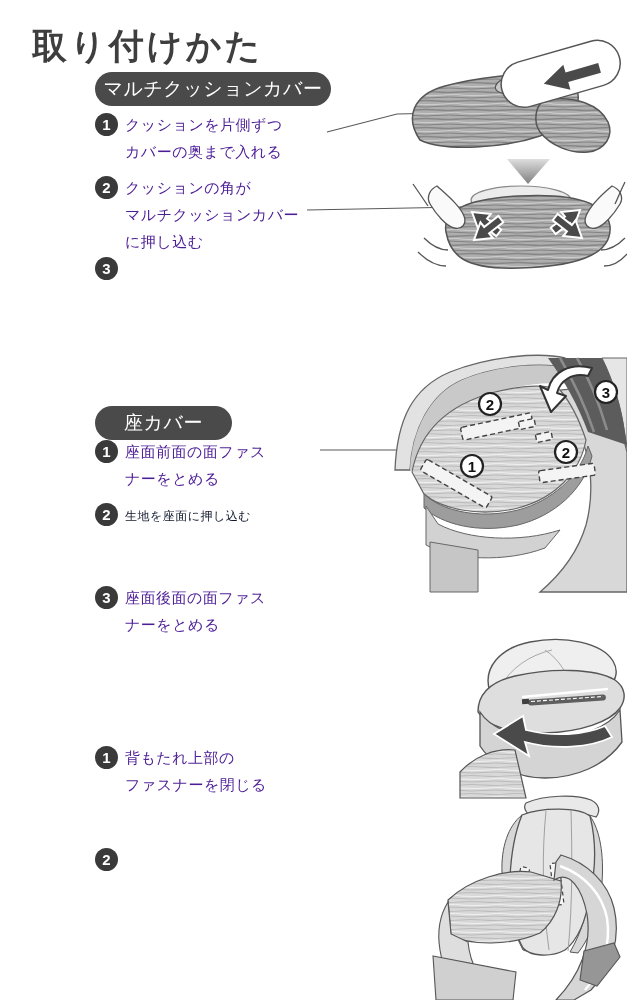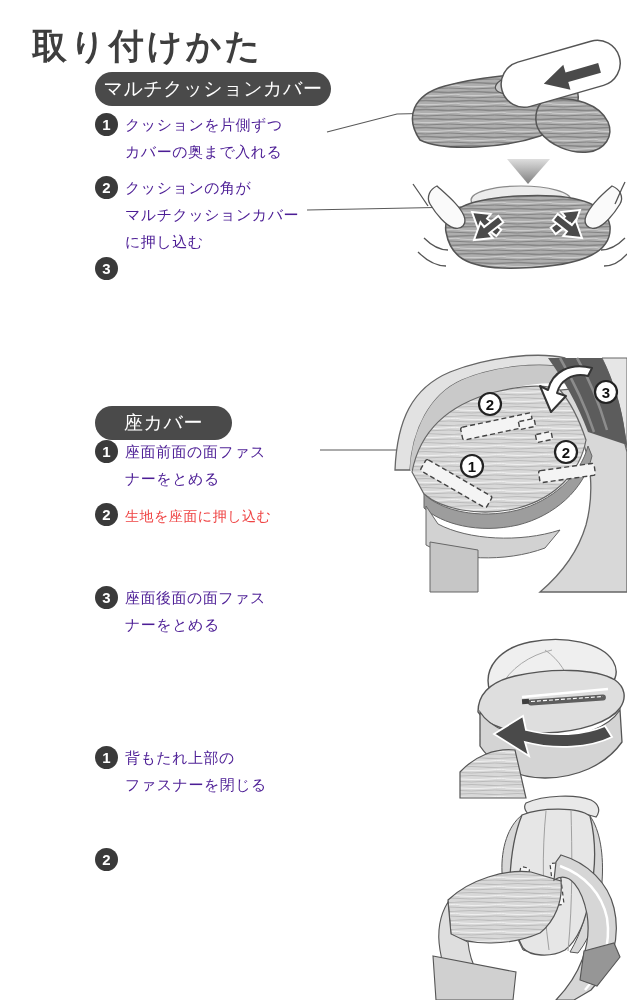--- a/index.html
+++ b/index.html
@@ -24,21 +24,21 @@
   .step-num{
     flex:0 0 23px;width:23px;height:23px;border-radius:50%;background:#3a3a3a;
     color:#fff;font-size:15px;font-weight:bold;display:flex;align-items:center;
     justify-content:center;margin-top:2px;
   }
   .step-text{
     font-size:15px;line-height:27px;color:#4c1d95;white-space:pre-line;
     letter-spacing:0.5px;
   }
   .step-note{
-    font-size:14px;line-height:26px;color:#ef4444;margin-top:2px;white-space:pre-line;
+    font-size:12px;line-height:26px;color:#0f172a;margin-top:2px;white-space:pre-line;
     letter-spacing:0.5px;
   }
   .s1-1{left:95px;top:111px;} .s1-2{left:95px;top:174px;} .s1-3{left:95px;top:255px;}
   .s2-1{left:95px;top:438px;} .s2-2{left:95px;top:501px;} .s2-3{left:95px;top:584px;}
   .s3-1{left:95px;top:744px;} .s3-2{left:95px;top:846px;width:280px;}
 </style>
 </head>
 <body>
 
 <div class="page">

